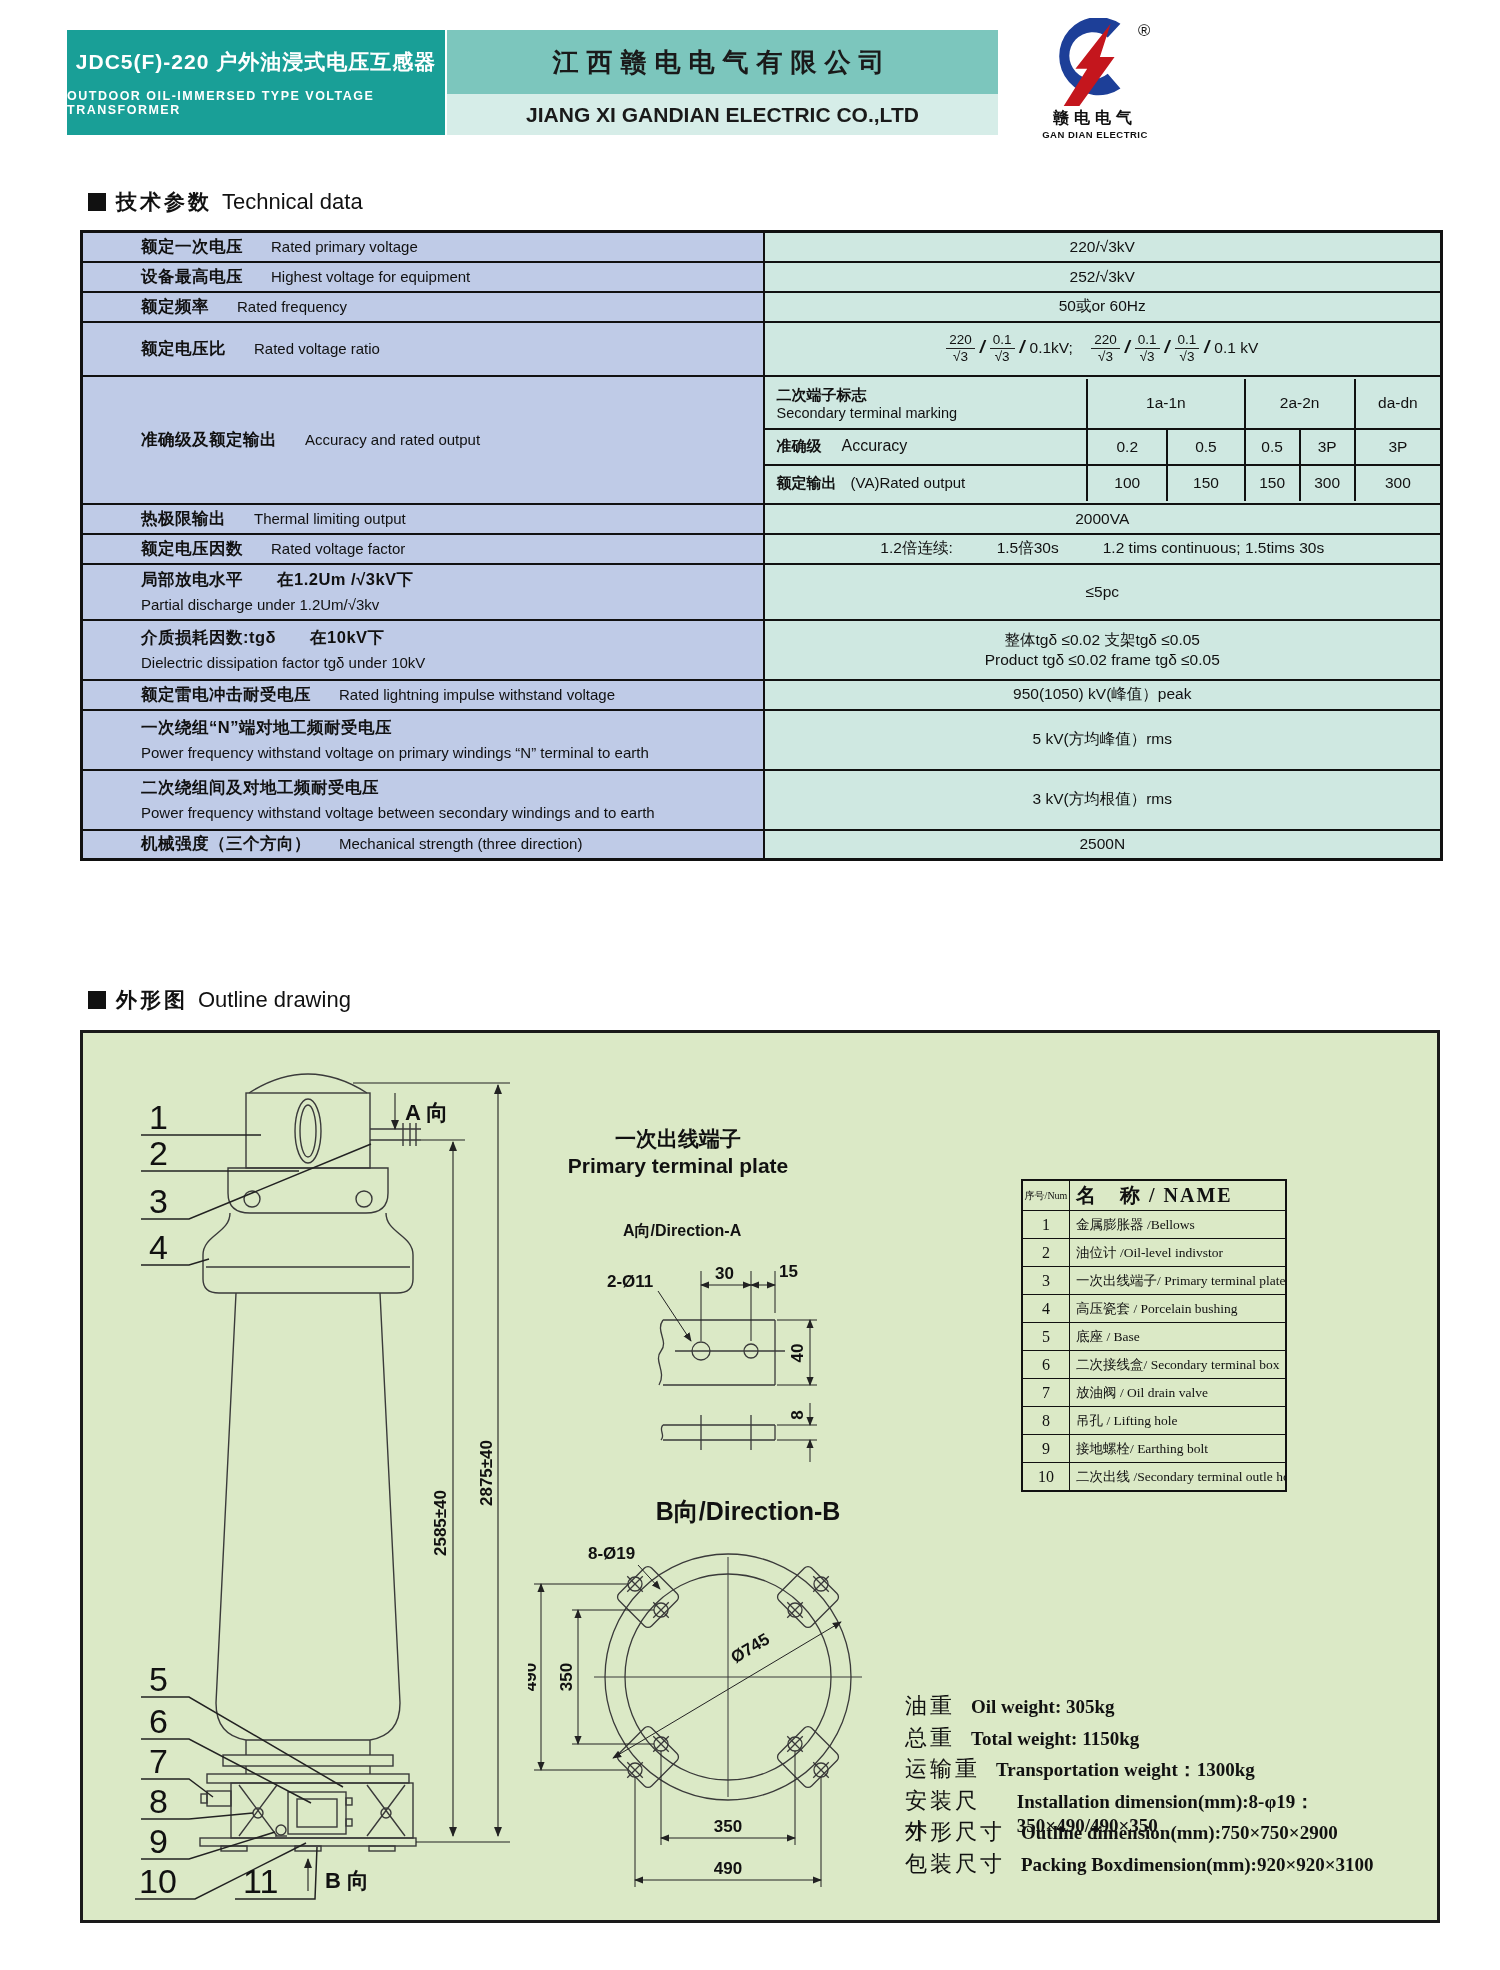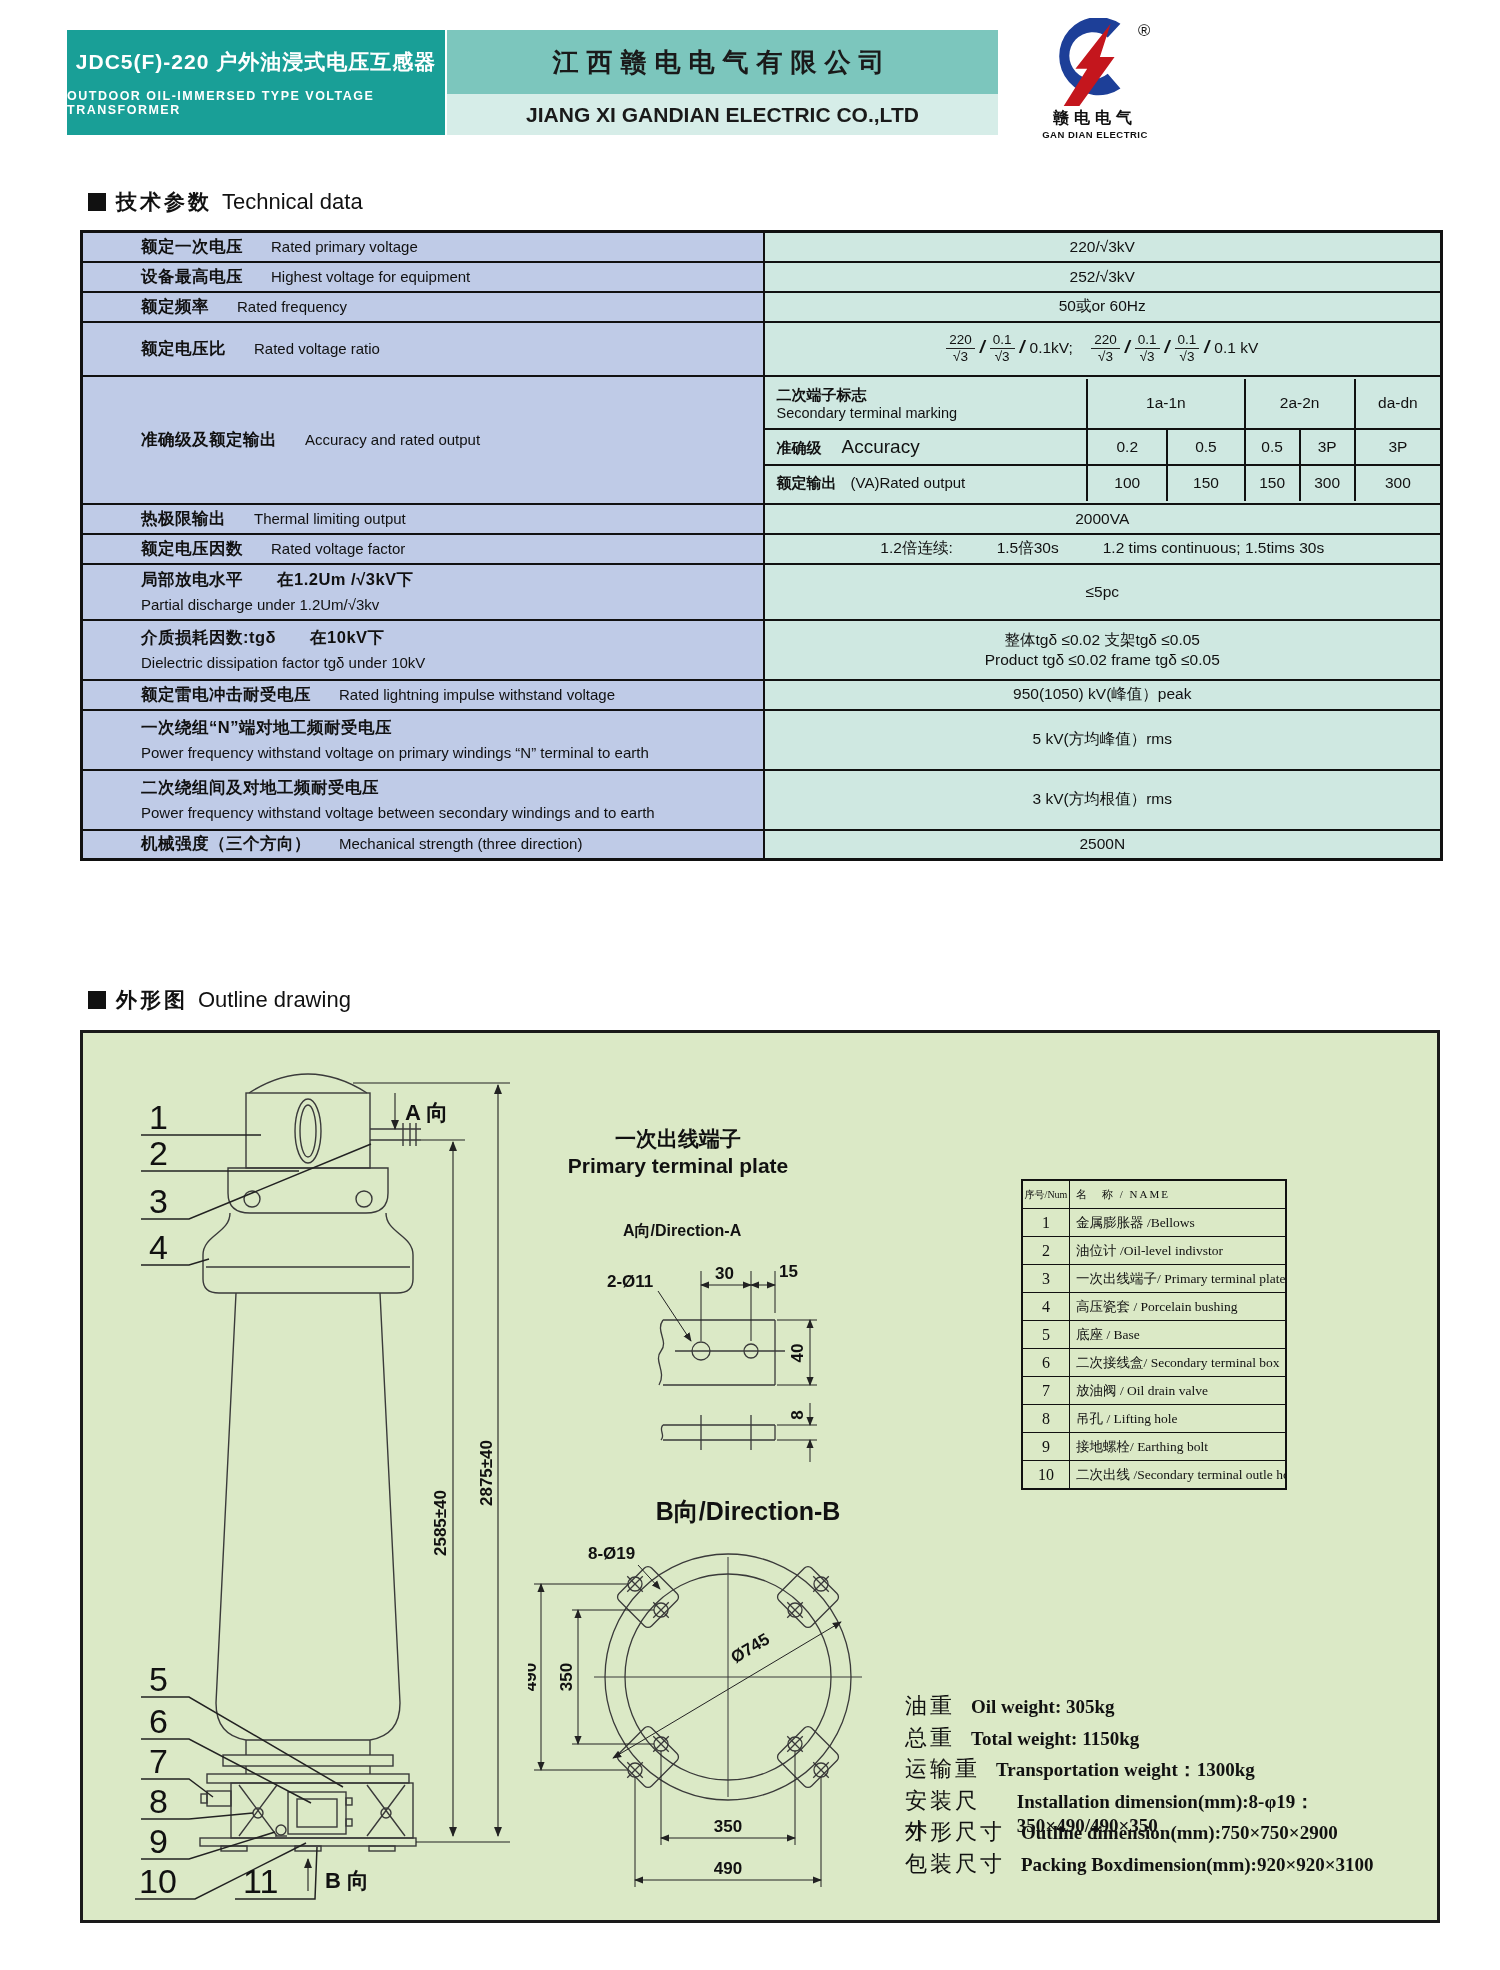--- a/index.html
+++ b/index.html
@@ -56,21 +56,21 @@
   .viewa-title{position:absolute;left:540px;top:188px;width:250px;text-align:left;
                font-weight:bold;font-size:16px;}
   .viewb-title{position:absolute;left:540px;top:462px;width:250px;text-align:center;
                font-weight:bold;font-size:25px;}
   table.parts{position:absolute;left:938px;top:146px;width:266px;border-collapse:collapse;
               table-layout:fixed;border:2.5px solid #111;font-family:"Liberation Serif",serif;}
   table.parts td{border:1.8px solid #111;height:25px;white-space:nowrap;overflow:hidden;}
   table.parts td.num{width:44px;text-align:center;font-size:16px;}
   table.parts td.nm{padding-left:6px;font-size:13.5px;}
   table.parts tr.ph td.num{font-size:10px;}
-  table.parts tr.ph td.nm{font-size:11px;letter-spacing:2px;}
+  table.parts tr.ph td.nm{font-size:20px;letter-spacing:2px;font-weight:bold;}
   .specs{position:absolute;left:822px;top:658px;font-family:"Liberation Serif",serif;}
   .specs .row{display:flex;align-items:baseline;height:31.5px;}
   .specs .scn{font-size:22px;letter-spacing:3px;margin-right:16px;}
   .specs .sen{font-size:19px;font-weight:bold;}
 </style>
 </head>
 <body>
 
 <div class="page">
 
@@ -154,21 +154,21 @@
                 <tr style="height:50px">
             <td class="al">
               <div style="font-weight:bold;font-size:15px;">二次端子标志</div>
               <div style="font-size:14.5px;">Secondary terminal marking</div>
             </td>
             <td colspan="2">1a-1n</td>
             <td colspan="2">2a-2n</td>
             <td>da-dn</td>
           </tr>
           <tr style="height:36px">
-            <td class="al"><span style="font-weight:bold;font-size:15px;margin-right:20px;">准确级</span><span style="font-size:19px;">Accuracy</span></td>
+            <td class="al"><span style="font-weight:bold;font-size:15px;margin-right:20px;">准确级</span><span style="font-size:16px;">Accuracy</span></td>
             <td>0.2</td>
             <td>0.5</td>
             <td>0.5</td>
             <td>3P</td>
             <td>3P</td>
           </tr>
           <tr style="height:36px">
             <td class="al"><span style="font-weight:bold;font-size:15px;margin-right:14px;">额定输出</span><span style="font-size:15px;">(VA)Rated output</span></td>
             <td>100</td>
             <td>150</td>

